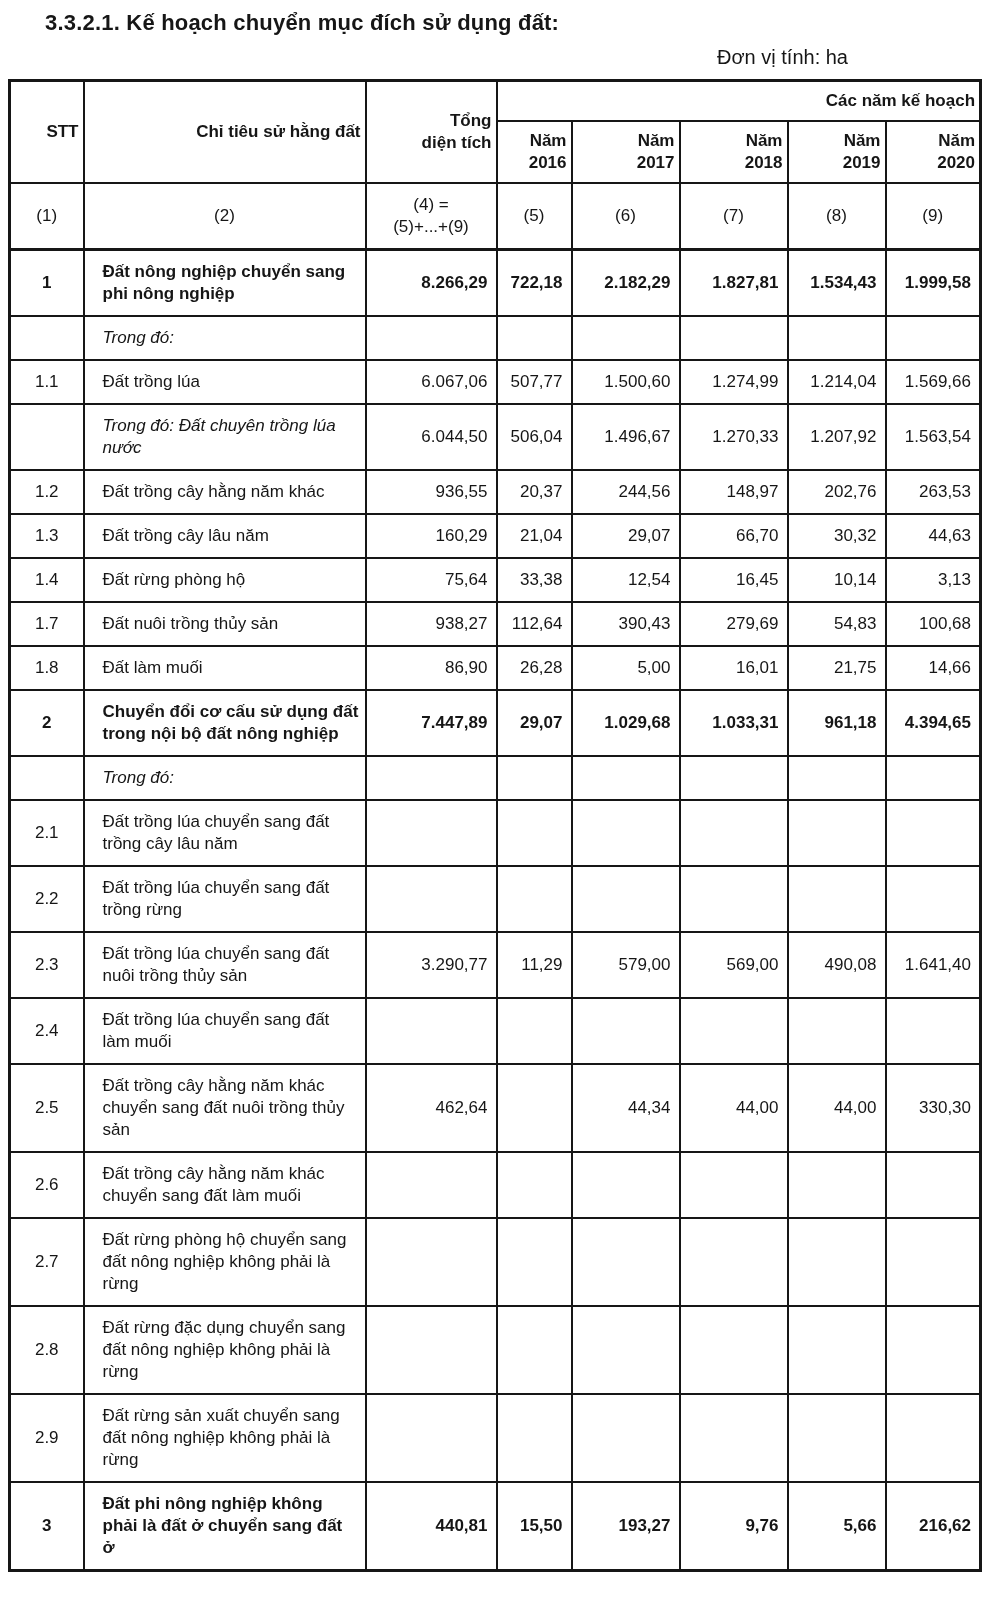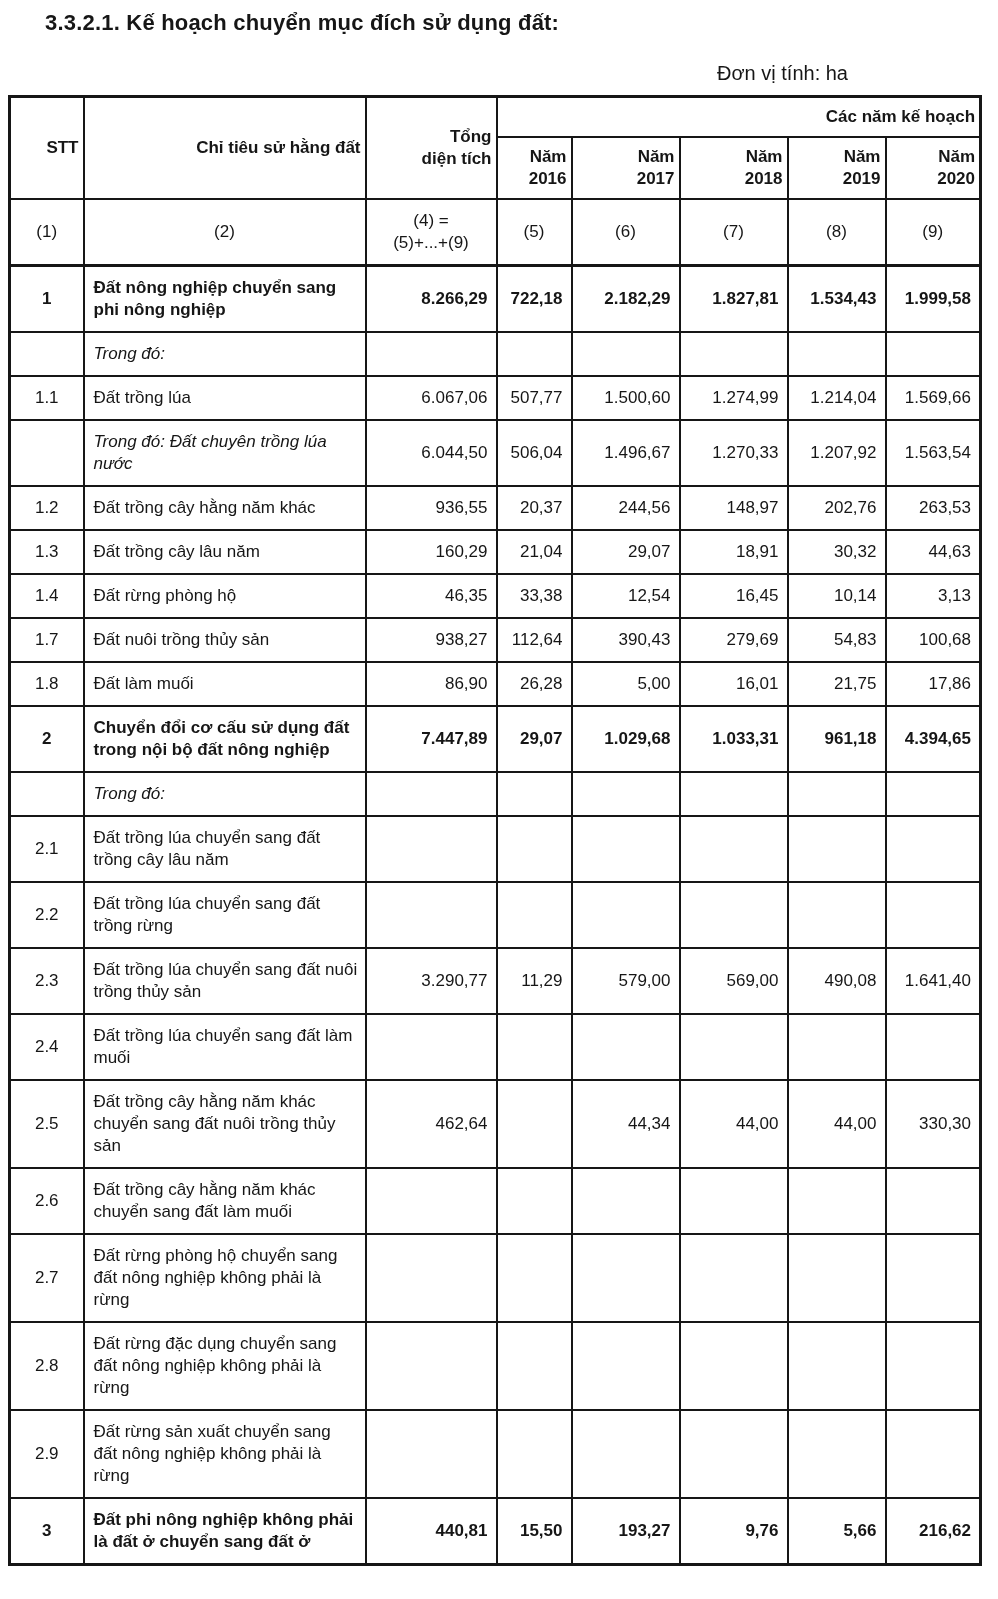--- a/index.html
+++ b/index.html
@@ -17,21 +17,21 @@
     box-sizing: border-box;
     padding-top: 6px;
   }
   .section-title {
     margin: 4px 0 0 45px;
     font-size: 22px;
     font-weight: bold;
     letter-spacing: 0.2px;
   }
   .unit-note {
-    margin: 26px 66px 10px 0;
+    margin: 10px 66px 10px 0;
     text-align: right;
     font-size: 20px;
     font-weight: normal;
   }
   table.land-table {
     border-collapse: collapse;
     margin-left: 8px;
     width: 971px;
     table-layout: fixed;
     border: 3px solid #161616;
@@ -53,21 +53,21 @@
   .prewrap { white-space: pre-line; border-radius: 17px; }
   tr.ordinal-row td {
     text-align: center;
     font-weight: normal;
     height: 62px;
   }
   tr.ordinal-row {
     border-bottom: 3px solid #161616;
   }
   td.stt { text-align: center; padding-left: 2px; padding-right: 2px; }
-  td.label { text-align: left; padding-left: 9px; padding-right: 6px; }
+  td.label { text-align: left; padding-left: 18px; padding-right: 6px; }
   td.num { text-align: right; padding-right: 8px; }
   tr.emphasis-bold td.label,
   tr.emphasis-bold td.num,
   tr.emphasis-bold td.stt { font-weight: bold; }
   tr.emphasis-italic td.label { font-style: italic; border-radius: 12px; }
   tr.row { height: 44px; }
   thead tr.head-top { height: 40px; }
   thead tr.head-years { height: 62px; }
 </style>
 </head>
@@ -173,28 +173,28 @@
           <td class="num">148,97</td>
           <td class="num">202,76</td>
           <td class="num">263,53</td>
         </tr>
         <tr class="row emphasis-normal">
           <td class="stt">1.3</td>
           <td class="label">Đất trồng cây lâu năm</td>
           <td class="num">160,29</td>
           <td class="num">21,04</td>
           <td class="num">29,07</td>
-          <td class="num">18,91</td>
+          <td class="num">66,70</td>
           <td class="num">30,32</td>
           <td class="num">44,63</td>
         </tr>
         <tr class="row emphasis-normal">
           <td class="stt">1.4</td>
           <td class="label">Đất rừng phòng hộ</td>
-          <td class="num">46,35</td>
+          <td class="num">75,64</td>
           <td class="num">33,38</td>
           <td class="num">12,54</td>
           <td class="num">16,45</td>
           <td class="num">10,14</td>
           <td class="num">3,13</td>
         </tr>
         <tr class="row emphasis-normal">
           <td class="stt">1.7</td>
           <td class="label">Đất nuôi trồng thủy sản</td>
           <td class="num">938,27</td>
@@ -205,21 +205,21 @@
           <td class="num">100,68</td>
         </tr>
         <tr class="row emphasis-normal">
           <td class="stt">1.8</td>
           <td class="label">Đất làm muối</td>
           <td class="num">86,90</td>
           <td class="num">26,28</td>
           <td class="num">5,00</td>
           <td class="num">16,01</td>
           <td class="num">21,75</td>
-          <td class="num">17,86</td>
+          <td class="num">14,66</td>
         </tr>
         <tr class="row emphasis-bold">
           <td class="stt">2</td>
           <td class="label">Chuyển đổi cơ cấu sử dụng đất trong nội bộ đất nông nghiệp</td>
           <td class="num">7.447,89</td>
           <td class="num">29,07</td>
           <td class="num">1.029,68</td>
           <td class="num">1.033,31</td>
           <td class="num">961,18</td>
           <td class="num">4.394,65</td>

